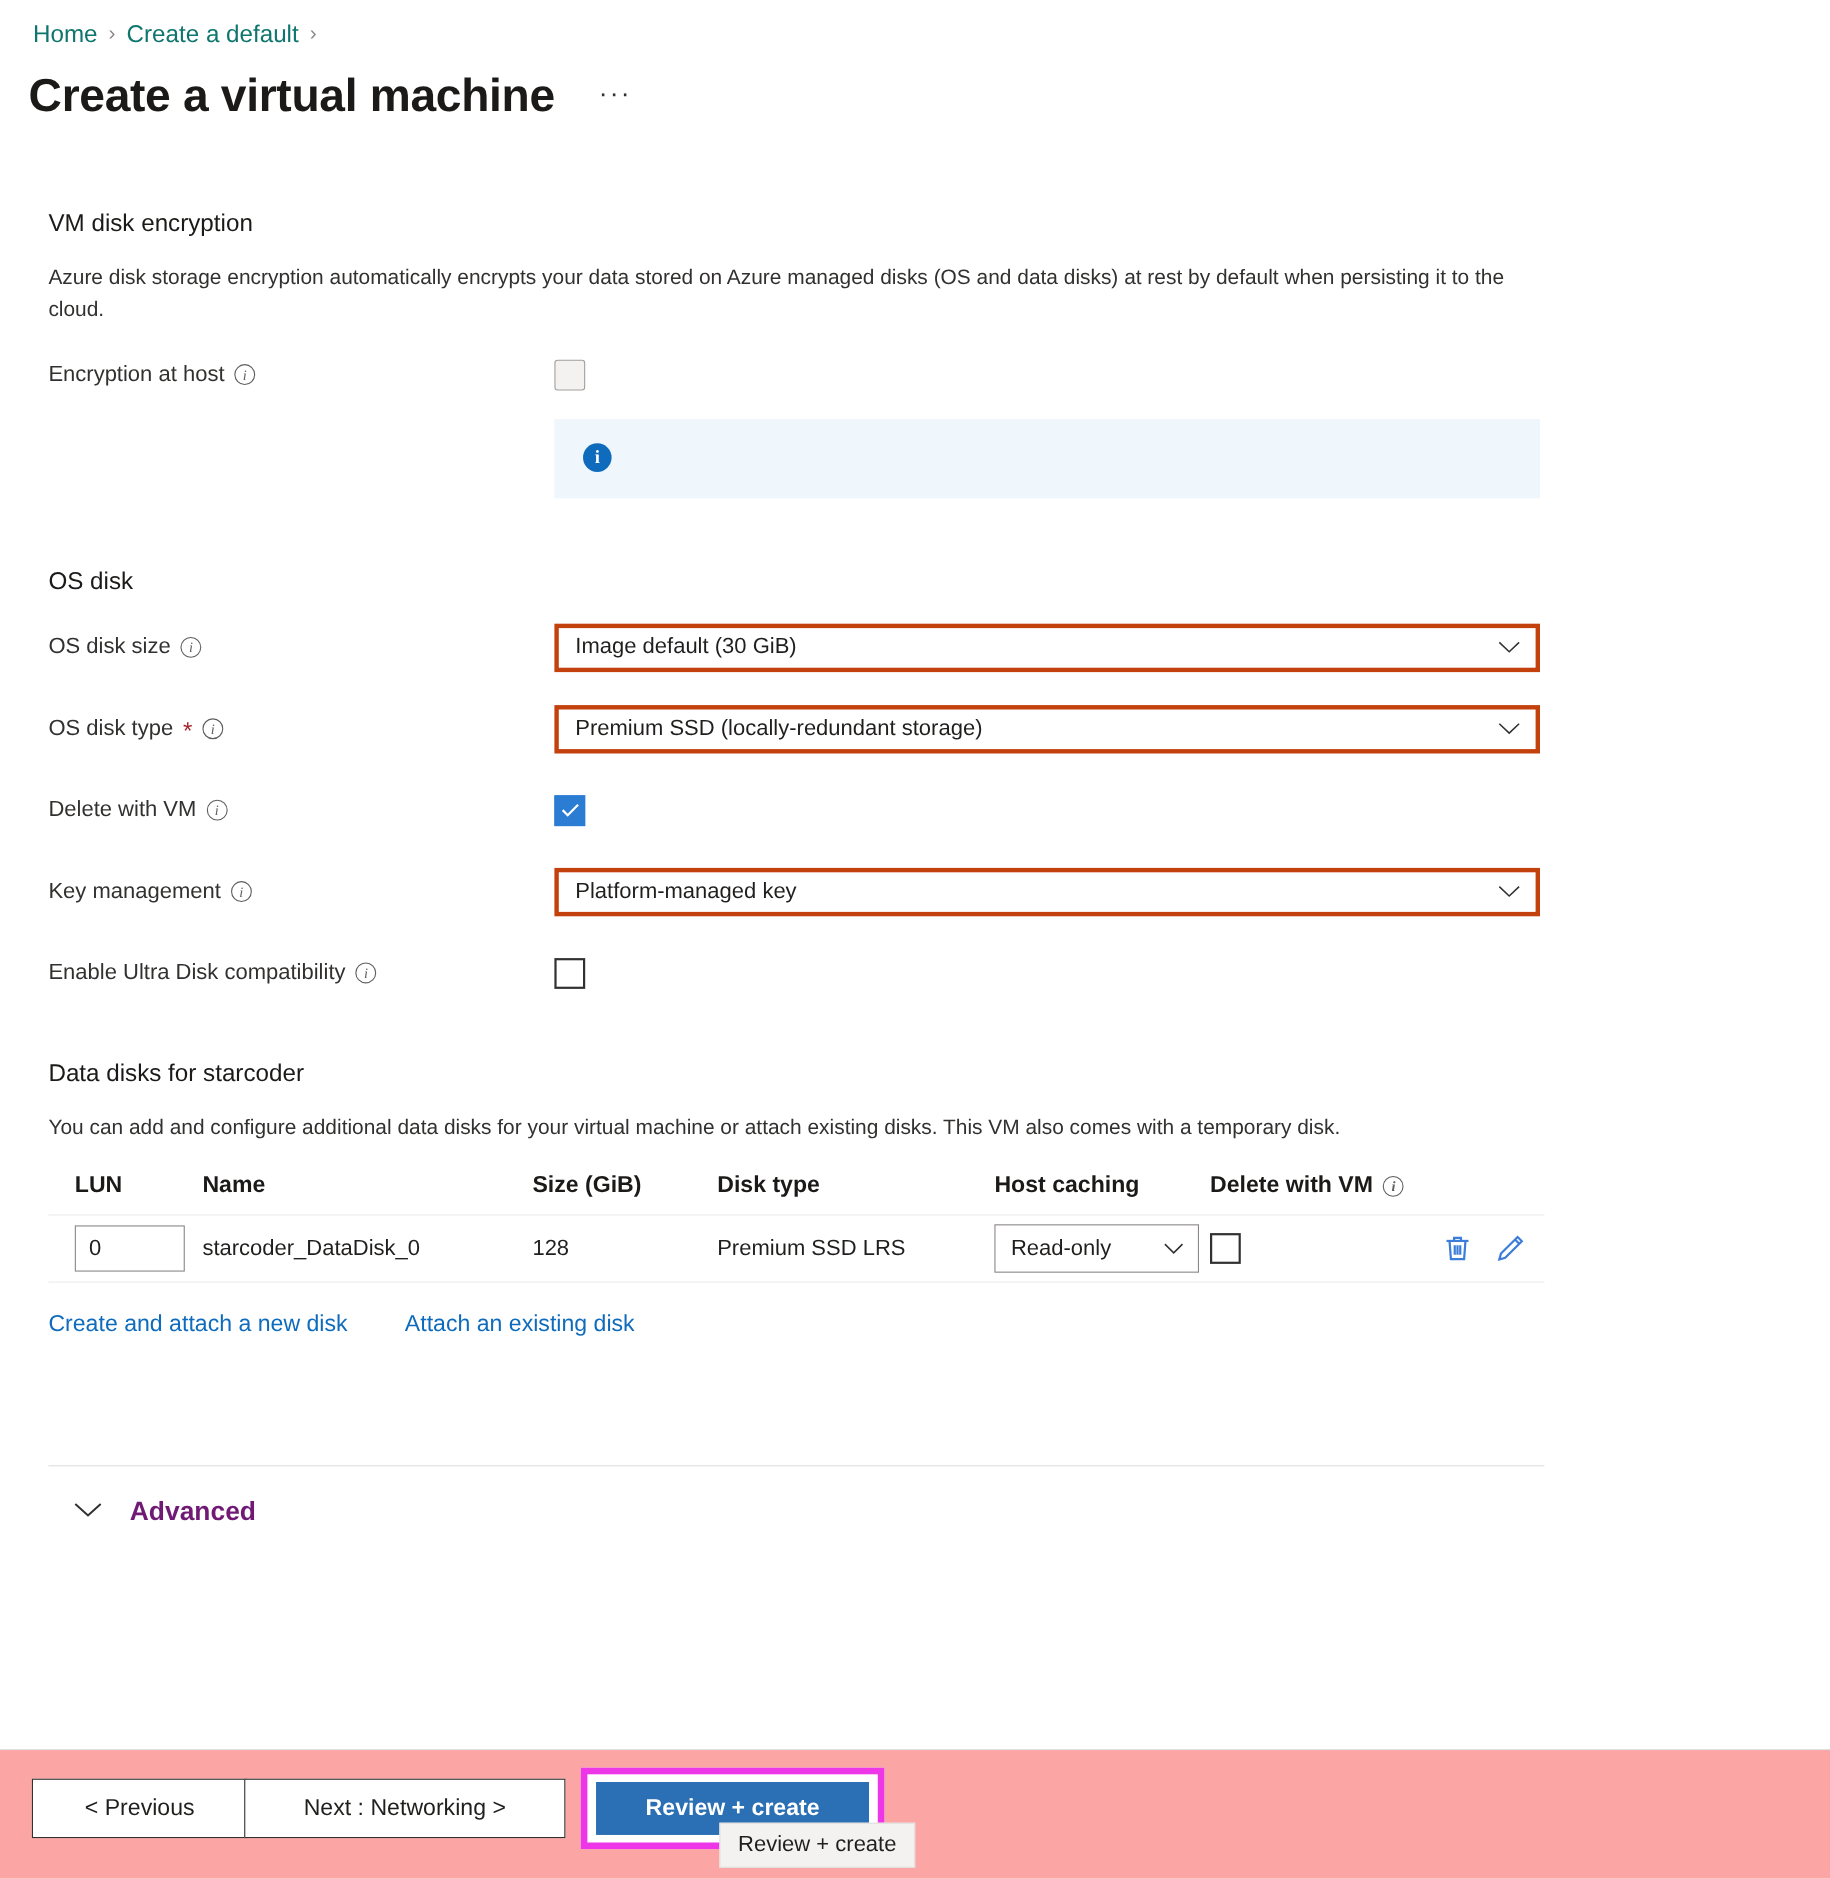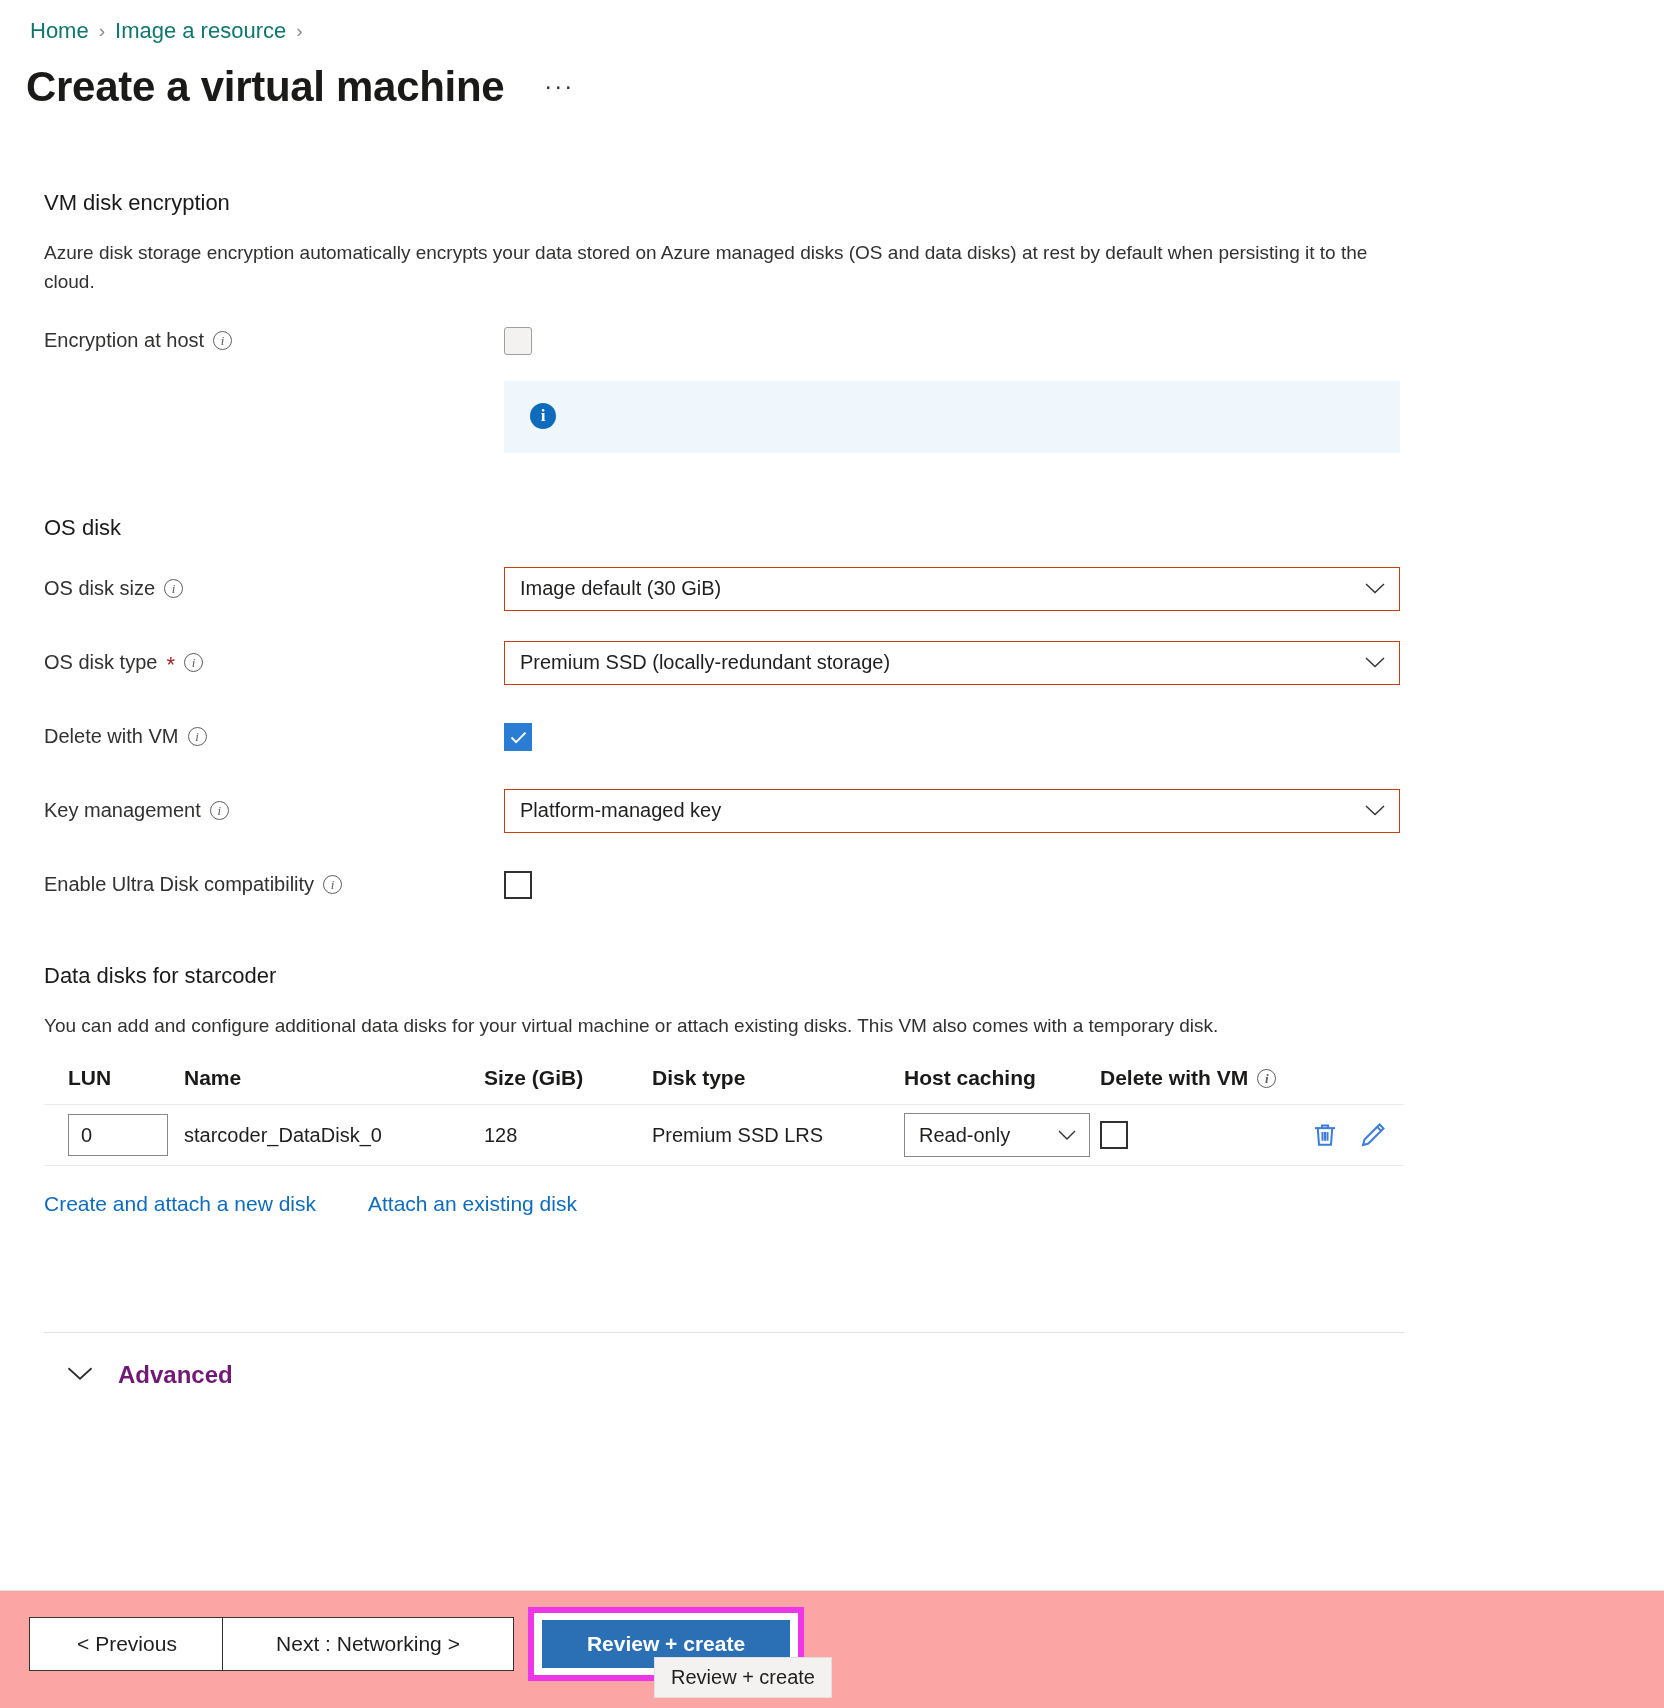--- a/index.html
+++ b/index.html
@@ -55,21 +55,21 @@
   .info-icon {
     width: 19px; height: 19px; border-radius: 50%;
     border: 1.4px solid #605e5c; color: #605e5c;
     font-size: 13px; line-height: 17px; text-align: center;
     font-family: "Liberation Serif", serif; font-style: italic;
     display: inline-block; flex: none; cursor: pointer;
   }
 
   .sel {
     width: 896px; height: 44px;
-    border: 1px solid #c2410c; background: #fff;
+    border: 4px solid #c2410c; background: #fff;
     display: flex; align-items: center; justify-content: space-between;
     padding: 0 14px 0 15px; font-size: 20px; color: #201f1e; cursor: pointer;
   }
   .chev { width: 20px; height: 11px; flex: none; }
   .chev svg { display:block; }
 
   .cb {
     width: 28px; height: 28px; border: 2px solid #323130;
     background: #fff; cursor: pointer; flex: none;
     display: flex; align-items: center; justify-content: center;
@@ -161,21 +161,21 @@
   }
 </style>
 </head>
 <body>
 
 <div class="page">
 
   <div class="breadcrumb">
     <span class="crumb-link">Home</span>
     <span class="crumb-sep">›</span>
-    <span class="crumb-link">Image a resource</span>
+    <span class="crumb-link">Create a default</span>
     <span class="crumb-sep">›</span>
   </div>
 
   <div class="title-row">
     <div class="page-title">Create a virtual machine</div>
     <div class="ellipsis-btn">···</div>
   </div>
 
   <div class="content">
 

